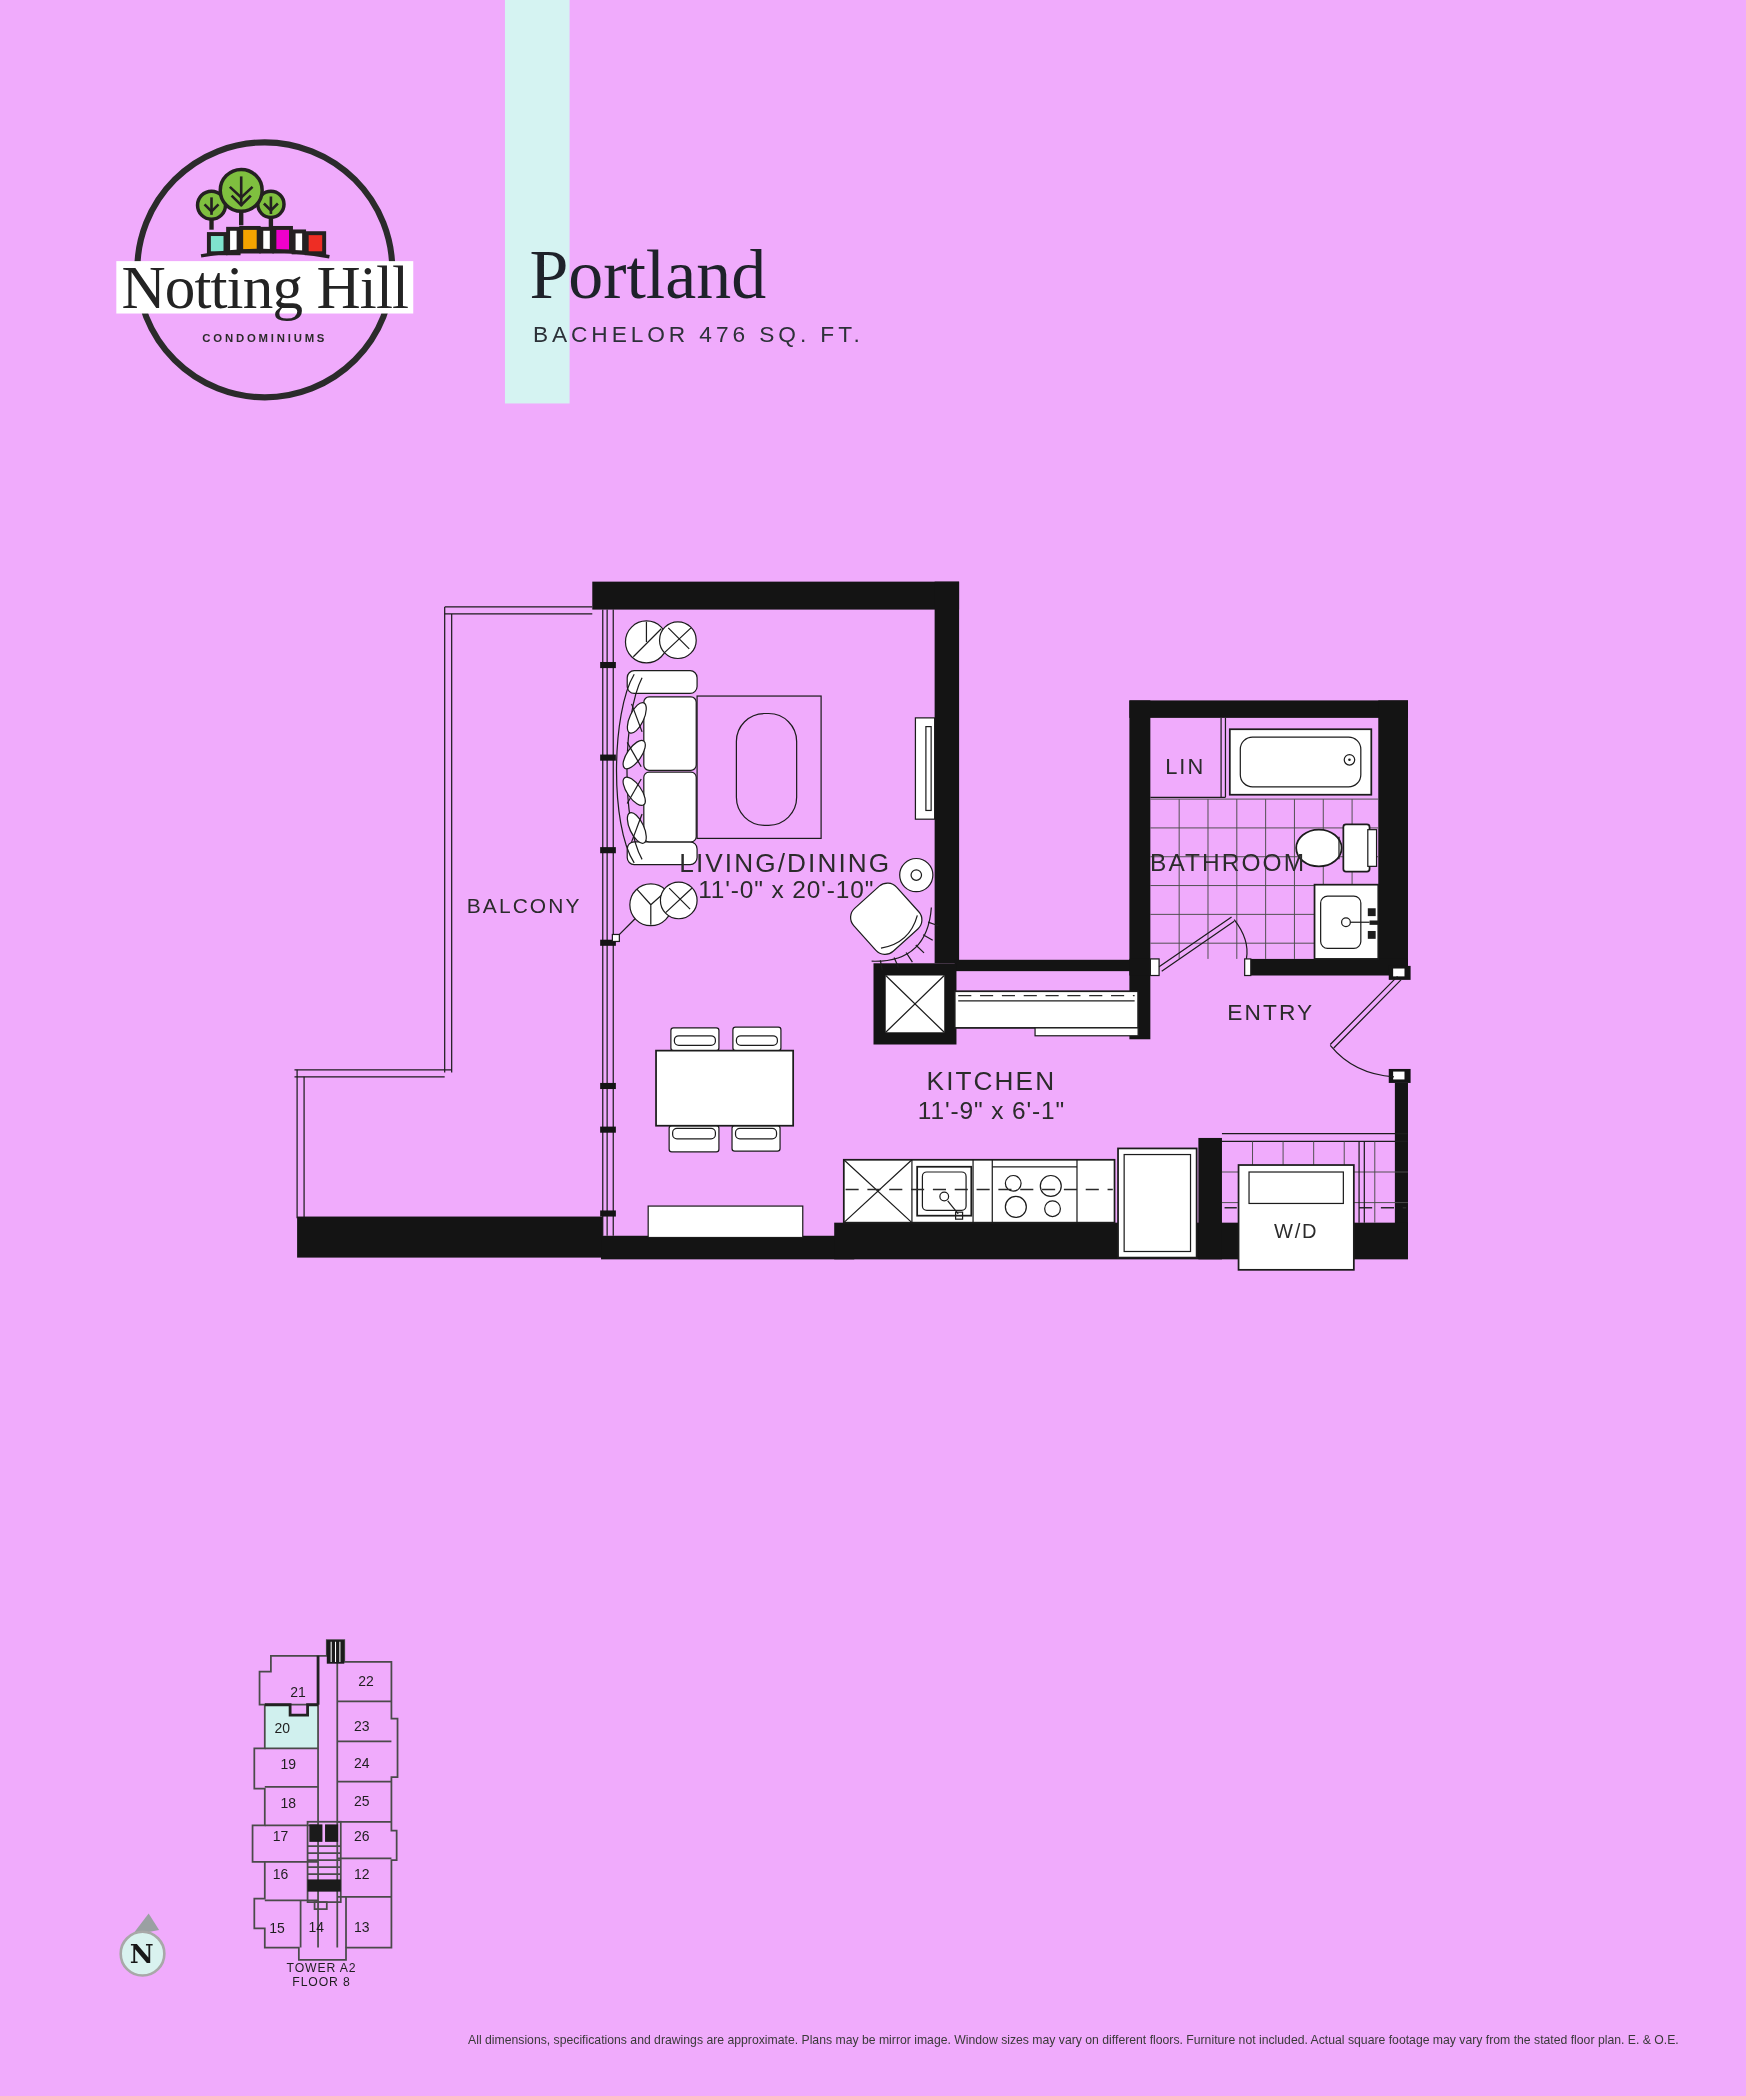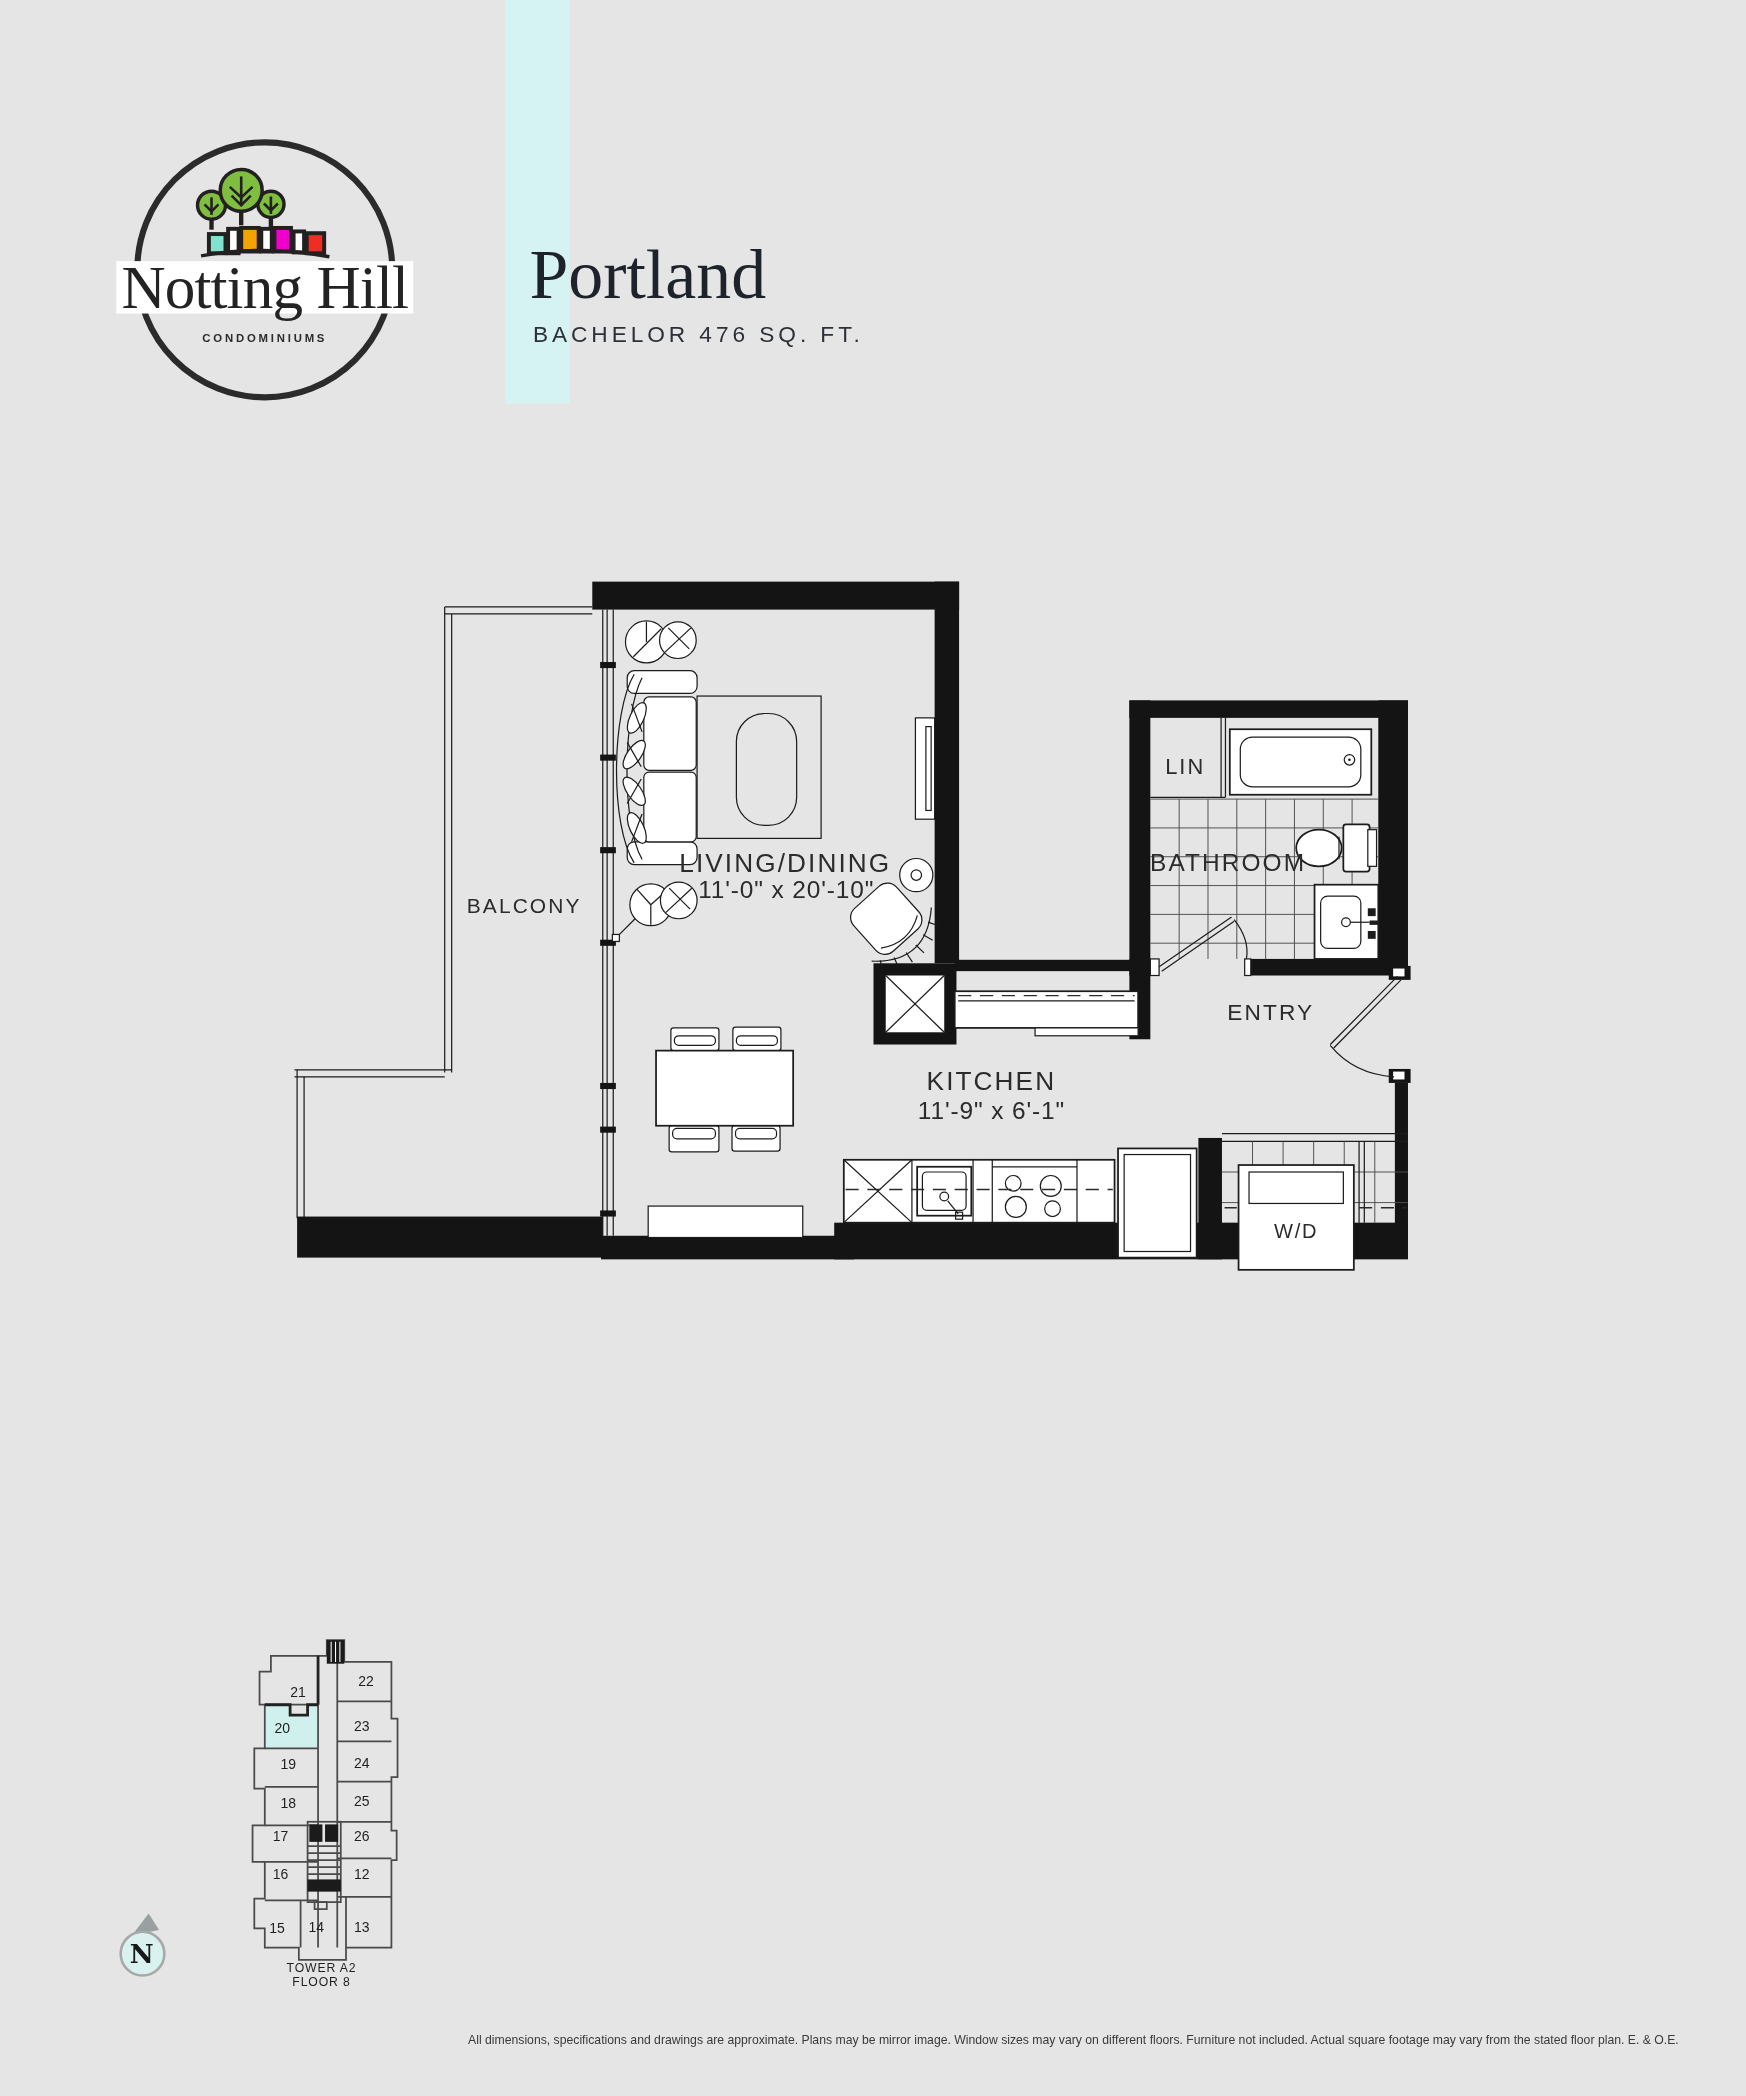--- a/index.html
+++ b/index.html
@@ -1,16 +1,16 @@
 <!DOCTYPE html>
 <html style="font-size:14px"><head>
 <meta charset="utf-8">
 <style>
   html,body{margin:0;padding:0;background:#fff;}
-  #page{position:relative;width:1747px;height:2096px;background:#e5e5e5;overflow:hidden;
+  #page{position:relative;width:1747px;height:2096px;background:#f0abfc;overflow:hidden;
         font-family:"Liberation Sans", sans-serif;}
   svg{position:absolute;left:0;top:0;}
 
   
   .wl   {fill:#141414;stroke:none;}                       
   .ln   {fill:none;stroke:#1c1c1c;stroke-width:2;}
   .ln1  {fill:none;stroke:#1c1c1c;stroke-width:1.4;}
   .wf   {fill:#ffffff;stroke:#1c1c1c;stroke-width:2;}     
   .wf1  {fill:#ffffff;stroke:#1c1c1c;stroke-width:1.4;}
   .tile {fill:none;stroke:#4c4c4c;stroke-width:1.1;}

